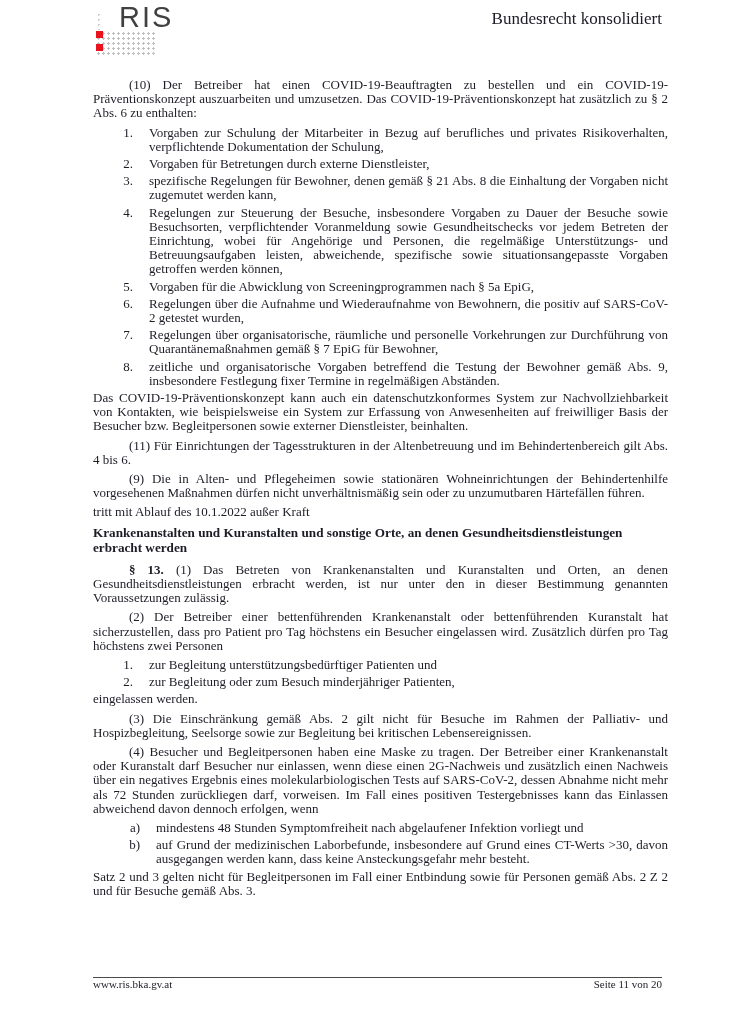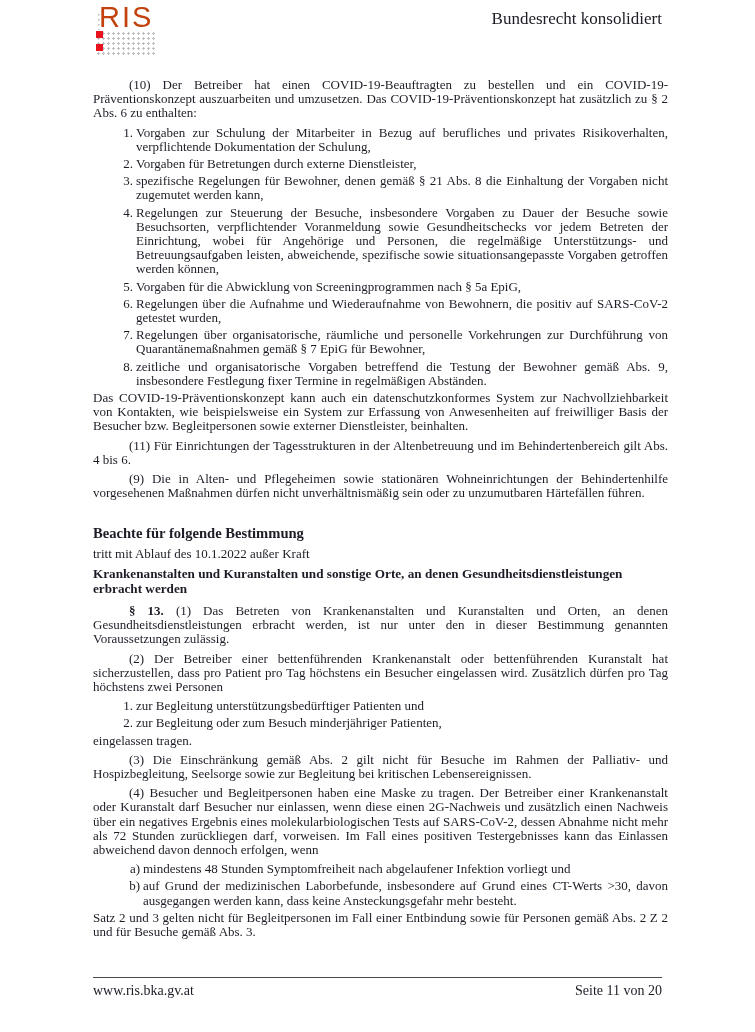--- a/index.html
+++ b/index.html
@@ -18,56 +18,56 @@
     position:absolute;left:0;top:24px;width:62px;height:27px;
     background-image:radial-gradient(circle,#c0c0c0 1.05px,rgba(0,0,0,0) 1.05px);
     background-size:5px 5px;background-position:1px 1px;
   }
   .logo-colgrid{
     position:absolute;left:0;top:5px;width:6px;height:19px;
     background-image:radial-gradient(circle,#c9c9c9 1px,rgba(0,0,0,0) 1px);
     background-size:5px 5px;background-position:1px 1px;
   }
   .logo-text{
-    position:absolute;left:4px;top:-3px;
+    position:absolute;left:24px;top:-3px;
     font-family:"Liberation Sans", sans-serif;font-size:29px;line-height:1;
-    font-weight:400;color:#c2410c;letter-spacing:2px;
+    font-weight:400;color:#404040;letter-spacing:2px;
   }
   .sq{position:absolute;left:1px;width:7px;height:7px;background:#e8131d;}
   .sq1{top:25px}
   .sq2{top:38px}
 
   
   .doc{
     position:absolute;left:93px;right:87px;top:78px;
     font-size:13px;line-height:14.2px;
   }
   .doc p{margin:0 0 5px 0;text-align:justify;}
   p.indent{text-indent:36px;}
   p.flush{text-indent:0;}
 
   .li{display:flex;margin:3px 0;}
   .li .num{flex:0 0 40px;text-align:right;}
-  .li .txt{flex:1;margin-left:3px;text-align:justify;}
+  .li .txt{flex:1;margin-left:16px;text-align:justify;}
   .lit .num{flex:0 0 47px;}
 
   .note-heading{
     font-size:14.6px;font-weight:bold;margin:26px 0 6px 0;text-align:left;
   }
   .note-text{margin:0 0 9px 0;}
   .section-title{
     font-size:13.2px;font-weight:bold;text-align:left;margin:0 0 8px 0;
     line-height:15px;
   }
 
   
   .footer{
     position:absolute;left:93px;right:93px;top:977px;
-    border-top:1px solid #4a4a4a;padding-top:5px;
-    display:flex;justify-content:space-between;font-size:14px;
+    border-top:1px solid #4a4a4a;
+    display:flex;justify-content:space-between;font-size:11px;
   }
 </style>
 </head>
 <body>
 
 <div class="page">
 
   <div class="logo">
     <div class="logo-colgrid"></div>
     <div class="logo-grid"></div>
@@ -111,39 +111,38 @@
     </div>
     <div class="li">
       <span class="num">8.</span>
       <span class="txt">zeitliche und organisatorische Vorgaben betreffend die Testung der Bewohner gemäß Abs. 9, insbesondere Festlegung fixer Termine in regelmäßigen Abständen.</span>
     </div>
 
     <p class="flush">Das COVID-19-Präventionskonzept kann auch ein datenschutzkonformes System zur Nachvollziehbarkeit von Kontakten, wie beispielsweise ein System zur Erfassung von Anwesenheiten auf freiwilliger Basis der Besucher bzw. Begleitpersonen sowie externer Dienstleister, beinhalten.</p>
     <p class="indent">(11) Für Einrichtungen der Tagesstrukturen in der Altenbetreuung und im Behindertenbereich gilt Abs. 4 bis 6.</p>
     <p class="indent">(9) Die in Alten- und Pflegeheimen sowie stationären Wohneinrichtungen der Behindertenhilfe vorgesehenen Maßnahmen dürfen nicht unverhältnismäßig sein oder zu unzumutbaren Härtefällen führen.</p>
 
-    <div class="note-heading">Beachte für folgende Bestimmung</div>
     <p class="flush note-text">tritt mit Ablauf des 10.1.2022 außer Kraft</p>
 
     <div class="section-title">Krankenanstalten und Kuranstalten und sonstige Orte, an denen Gesundheitsdienstleistungen erbracht werden</div>
 
     <p class="indent"><b>§ 13.</b><span> (1) Das Betreten von Krankenanstalten und Kuranstalten und Orten, an denen Gesundheitsdienstleistungen erbracht werden, ist nur unter den in dieser Bestimmung genannten Voraussetzungen zulässig.</span></p>
 
     <p class="indent">(2) Der Betreiber einer bettenführenden Krankenanstalt oder bettenführenden Kuranstalt hat sicherzustellen, dass pro Patient pro Tag höchstens ein Besucher eingelassen wird. Zusätzlich dürfen pro Tag höchstens zwei Personen</p>
 
     <div class="li">
       <span class="num">1.</span>
       <span class="txt">zur Begleitung unterstützungsbedürftiger Patienten und</span>
     </div>
     <div class="li">
       <span class="num">2.</span>
       <span class="txt">zur Begleitung oder zum Besuch minderjähriger Patienten,</span>
     </div>
 
-    <p class="flush">eingelassen tragen.</p>
+    <p class="flush">eingelassen werden.</p>
     <p class="indent">(3) Die Einschränkung gemäß Abs. 2 gilt nicht für Besuche im Rahmen der Palliativ- und Hospizbegleitung, Seelsorge sowie zur Begleitung bei kritischen Lebensereignissen.</p>
     <p class="indent">(4) Besucher und Begleitpersonen haben eine Maske zu tragen. Der Betreiber einer Krankenanstalt oder Kuranstalt darf Besucher nur einlassen, wenn diese einen 2G-Nachweis und zusätzlich einen Nachweis über ein negatives Ergebnis eines molekularbiologischen Tests auf SARS-CoV-2, dessen Abnahme nicht mehr als 72 Stunden zurückliegen darf, vorweisen. Im Fall eines positiven Testergebnisses kann das Einlassen abweichend davon dennoch erfolgen, wenn</p>
 
     <div class="li lit">
       <span class="num">a)</span>
       <span class="txt">mindestens 48 Stunden Symptomfreiheit nach abgelaufener Infektion vorliegt und</span>
     </div>
     <div class="li lit">
       <span class="num">b)</span>
       <span class="txt">auf Grund der medizinischen Laborbefunde, insbesondere auf Grund eines CT-Werts &gt;30, davon ausgegangen werden kann, dass keine Ansteckungsgefahr mehr besteht.</span>

